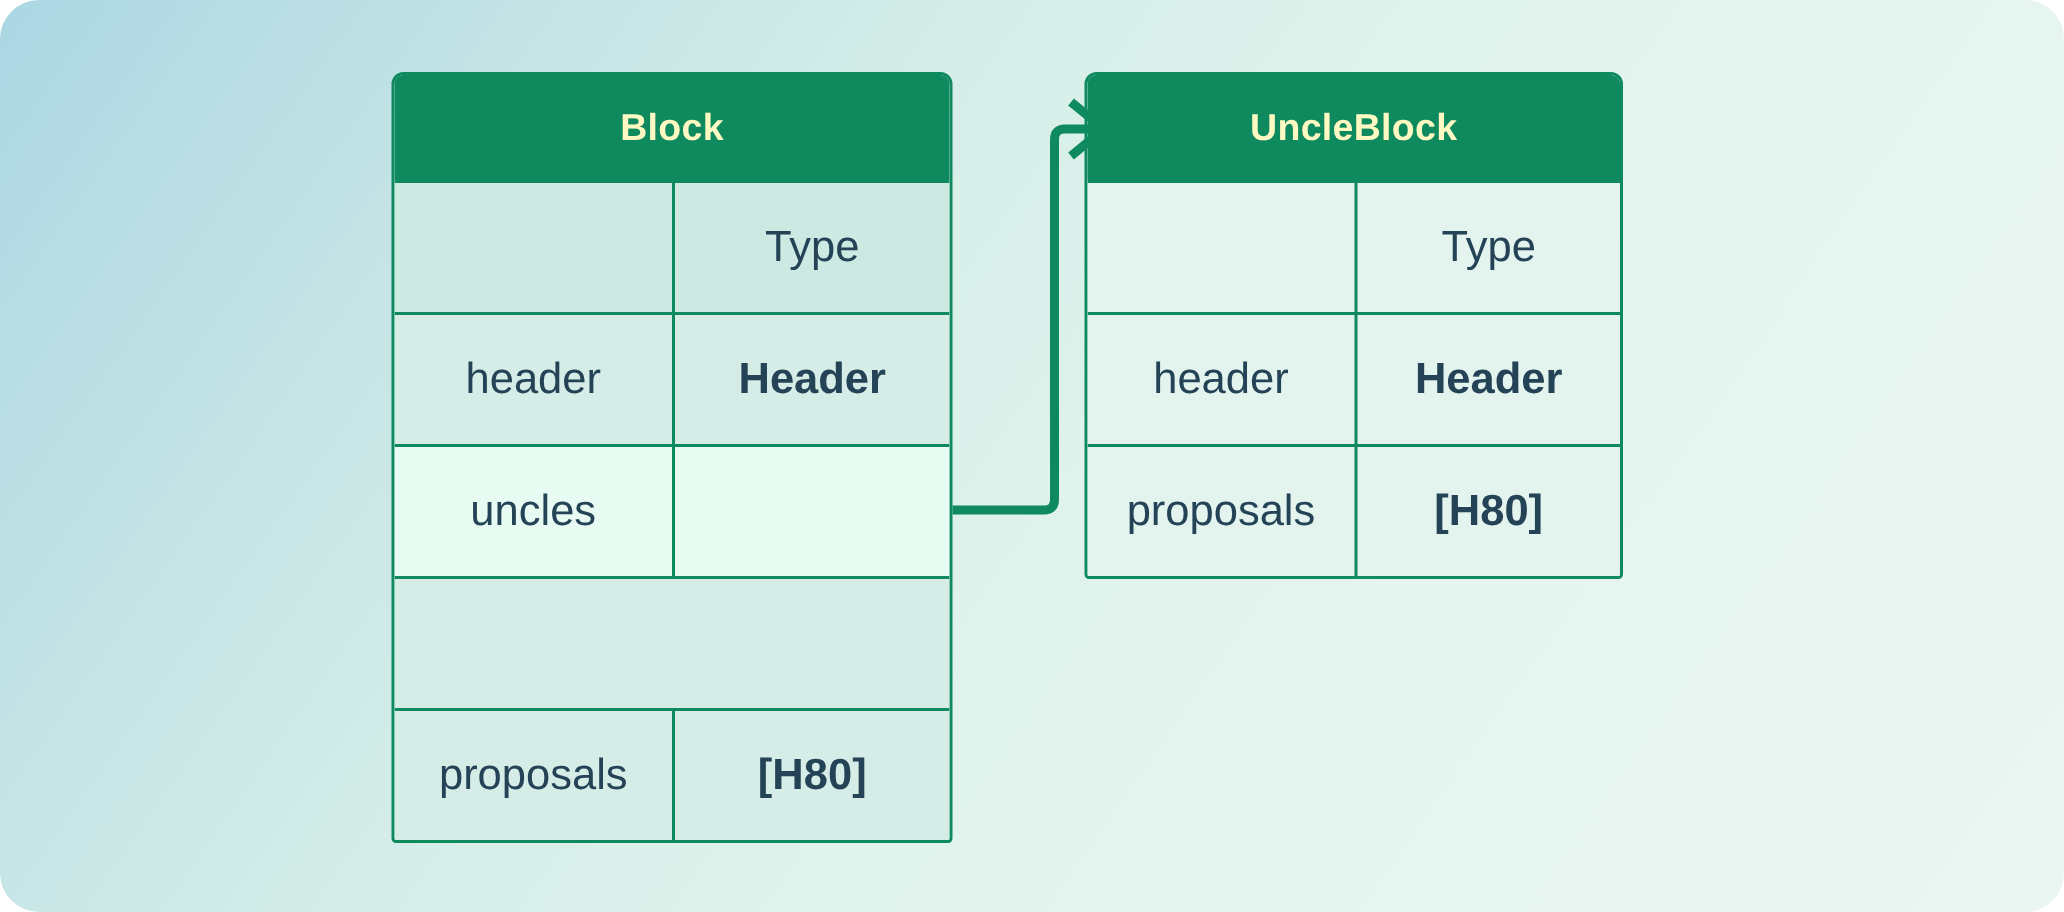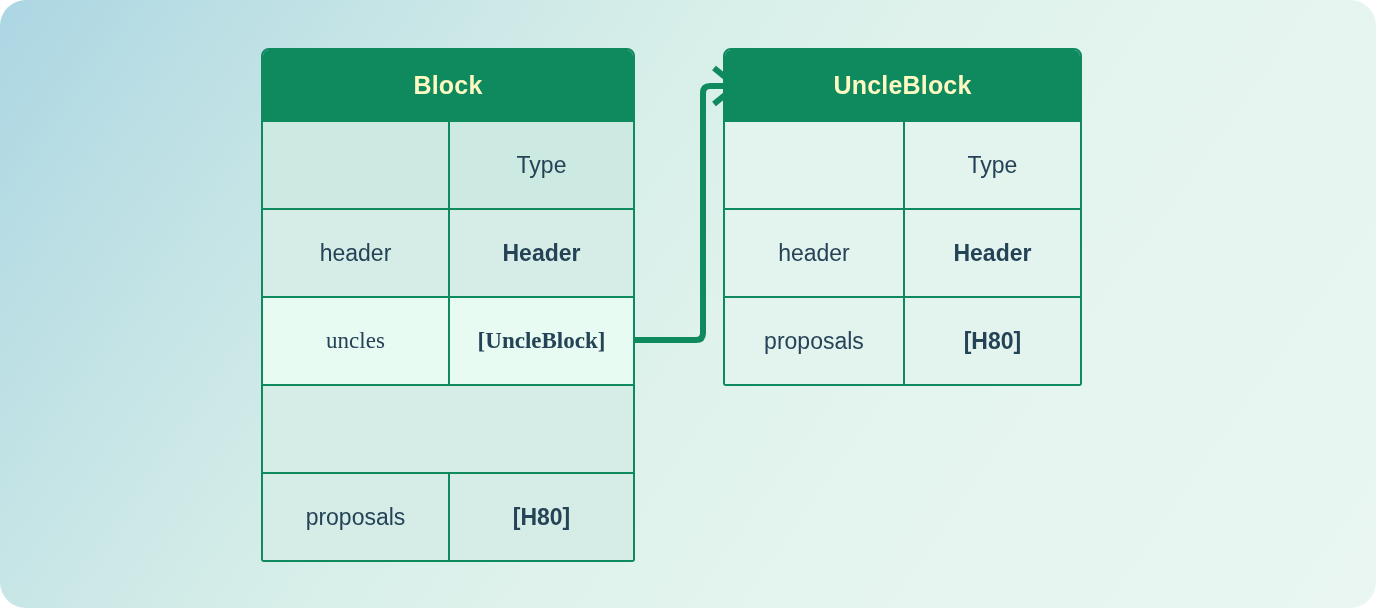--- a/index.html
+++ b/index.html
@@ -58,42 +58,42 @@
     border-top: 2px solid #0e8a5e;
     box-sizing: border-box;
   }
   .row:first-of-type { border-top: none; }
 
   .cell {
     display: flex;
     align-items: center;
     justify-content: center;
     box-sizing: border-box;
-    font-size: 23px;
+    font-size: 29px;
     color: #254357;
   }
   .cell-name {
     border-right: 2px solid #0e8a5e;
     font-weight: normal;
   }
   .cell-type {
     font-weight: bold;
   }
 
   
   #entity-block .cell-name { width: 187px; }
   #entity-block .cell-type { width: 183px; }
   
   #entity-uncleblock .cell-name { width: 188px; }
   #entity-uncleblock .cell-type { width: 183px; }
 
   
   .row.tint-a  { background: #cdeae2; }
   .row.tint-b  { background: #d6ece6; }
-  .row.highlight { background: #e7fbf2; font-family: Liberation Serif, serif; }
+  .row.highlight { background: #e7fbf2; }
   .row.tint-light { background: #e3f3ee; }
 
   
   #connector {
     position: absolute;
     left: 0;
     top: 0;
     width: 1376px;
     height: 608px;
     pointer-events: none;
@@ -118,21 +118,20 @@
       <div class="cell cell-type" style="font-weight:normal">Type</div>
     </div>
 
     <div class="row tint-b">
       <div class="cell cell-name">header</div>
       <div class="cell cell-type">Header</div>
     </div>
 
     <div class="row highlight">
       <div class="cell cell-name">uncles</div>
-      <div class="cell cell-type">[UncleBlock]</div>
     </div>
 
     <div class="row tint-b">
     </div>
 
     <div class="row tint-b">
       <div class="cell cell-name">proposals</div>
       <div class="cell cell-type">[H80]</div>
     </div>
   </div>

